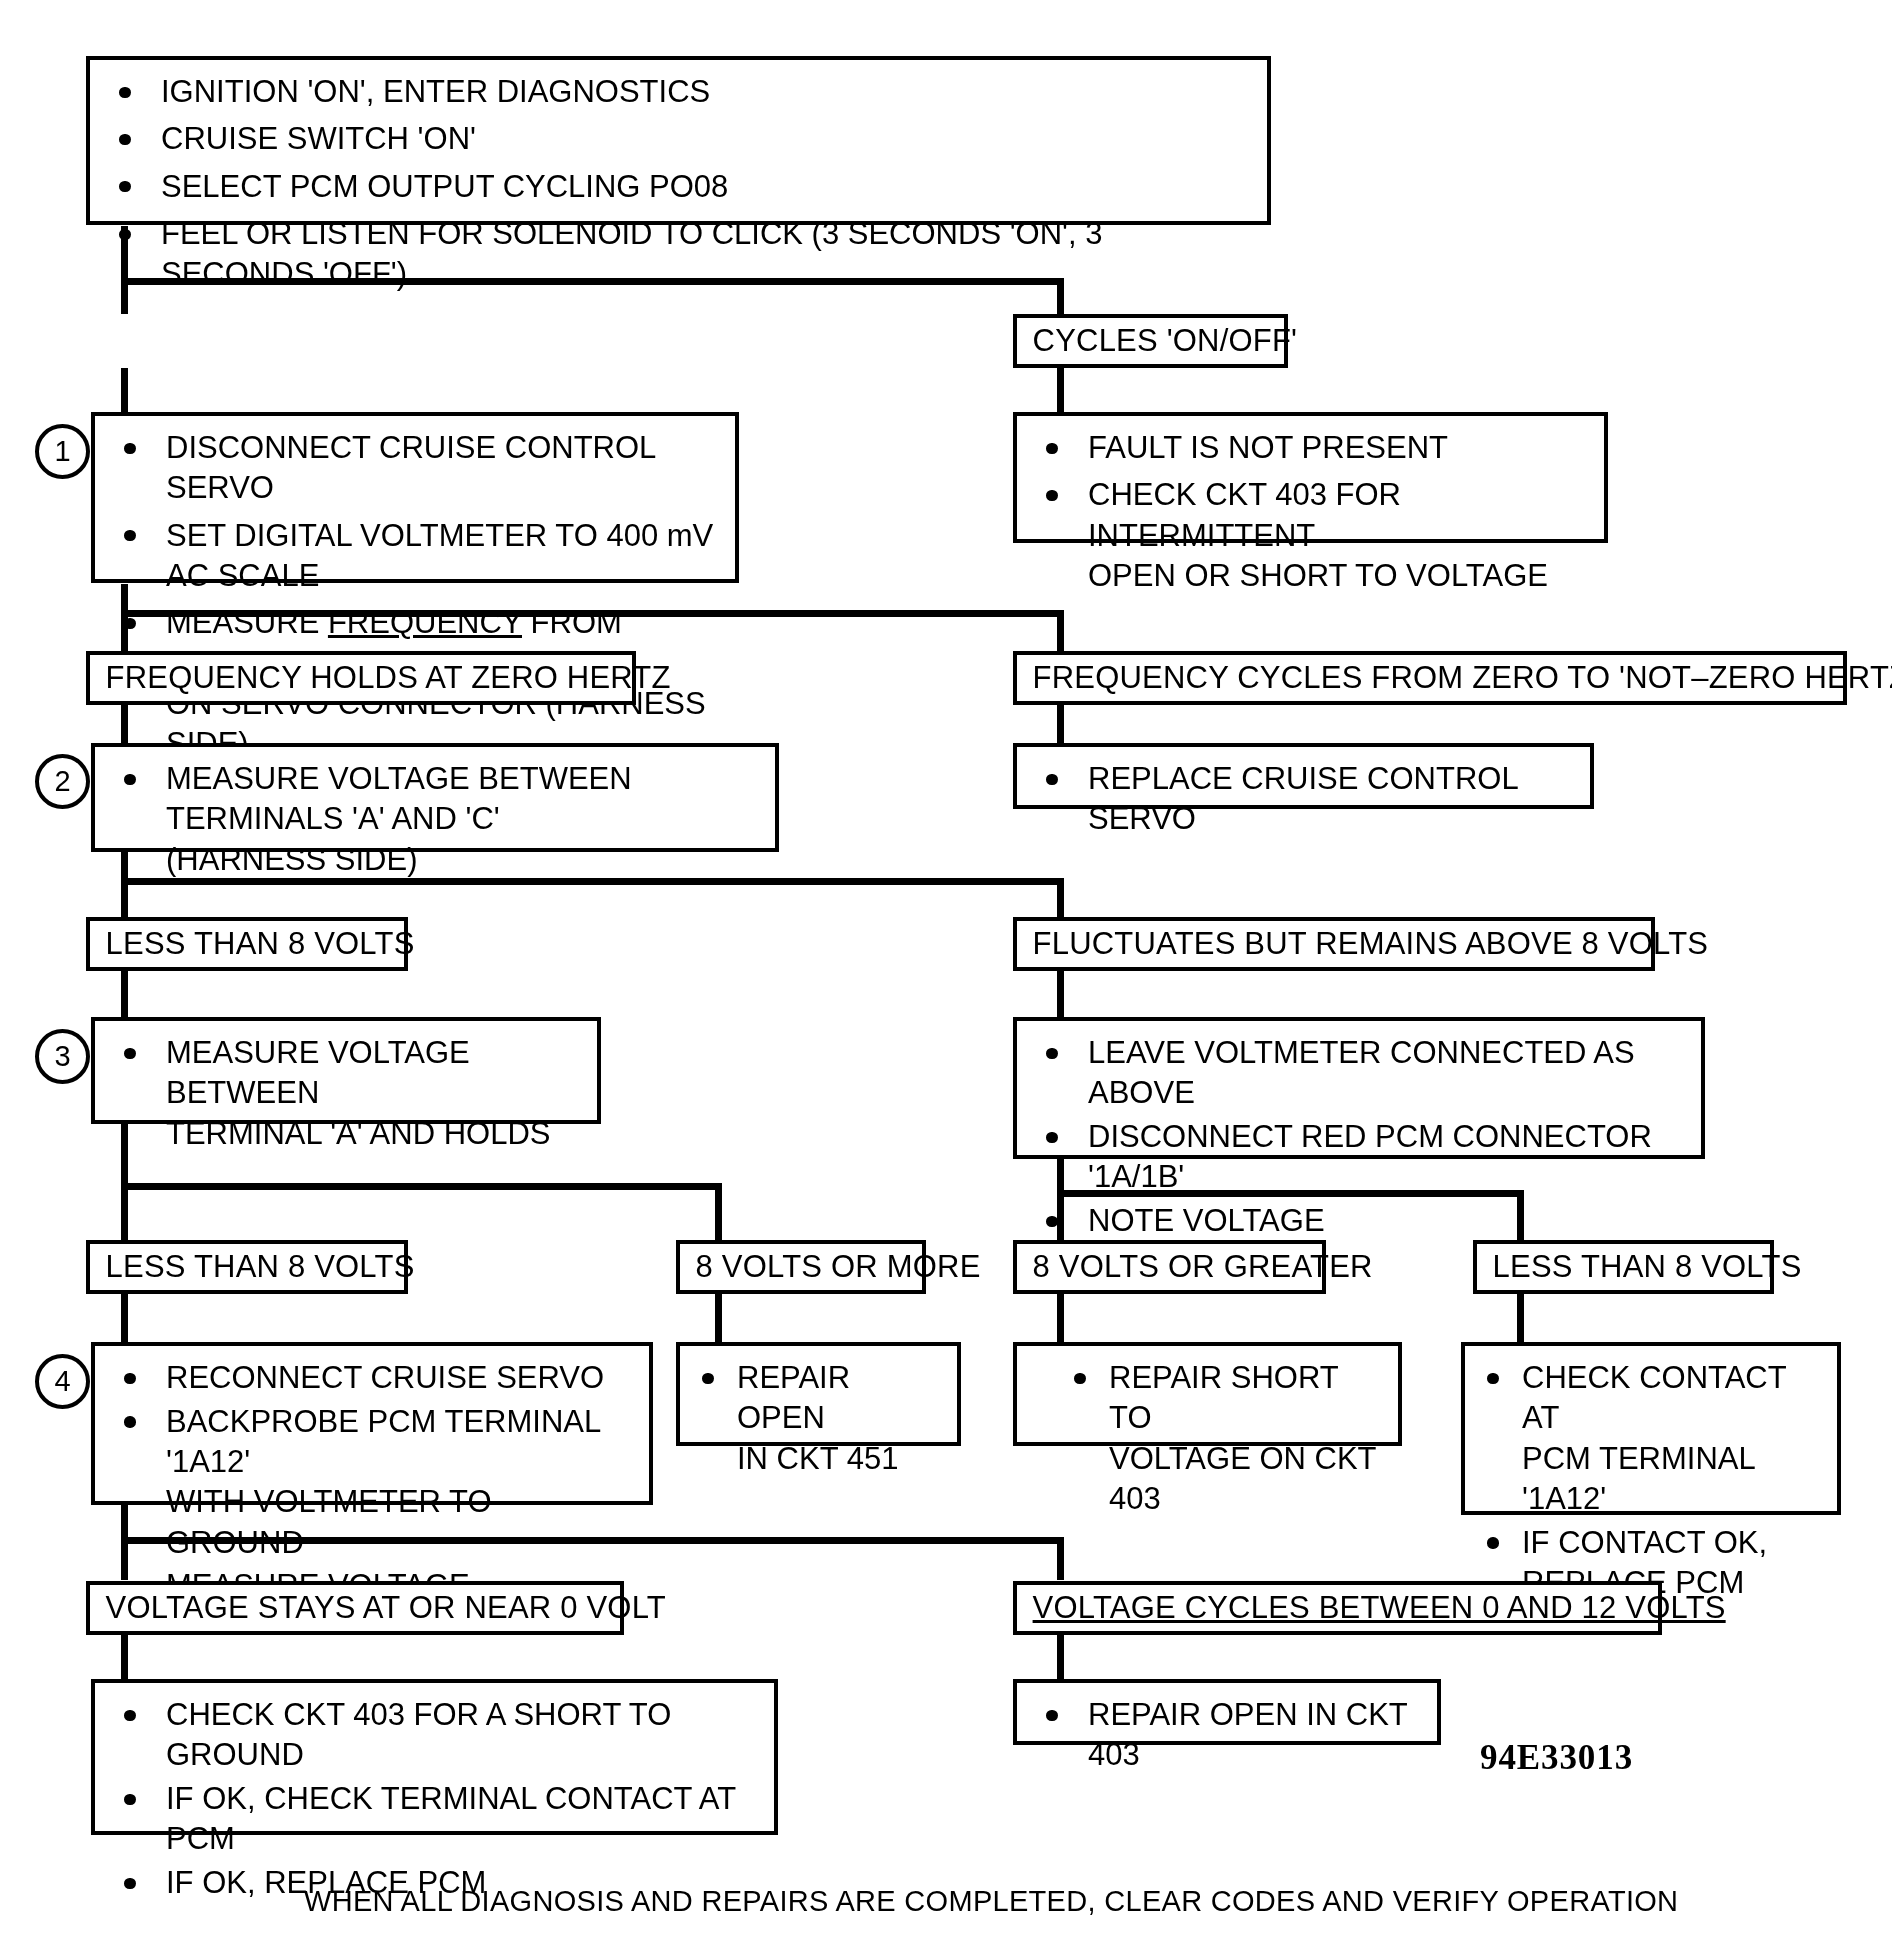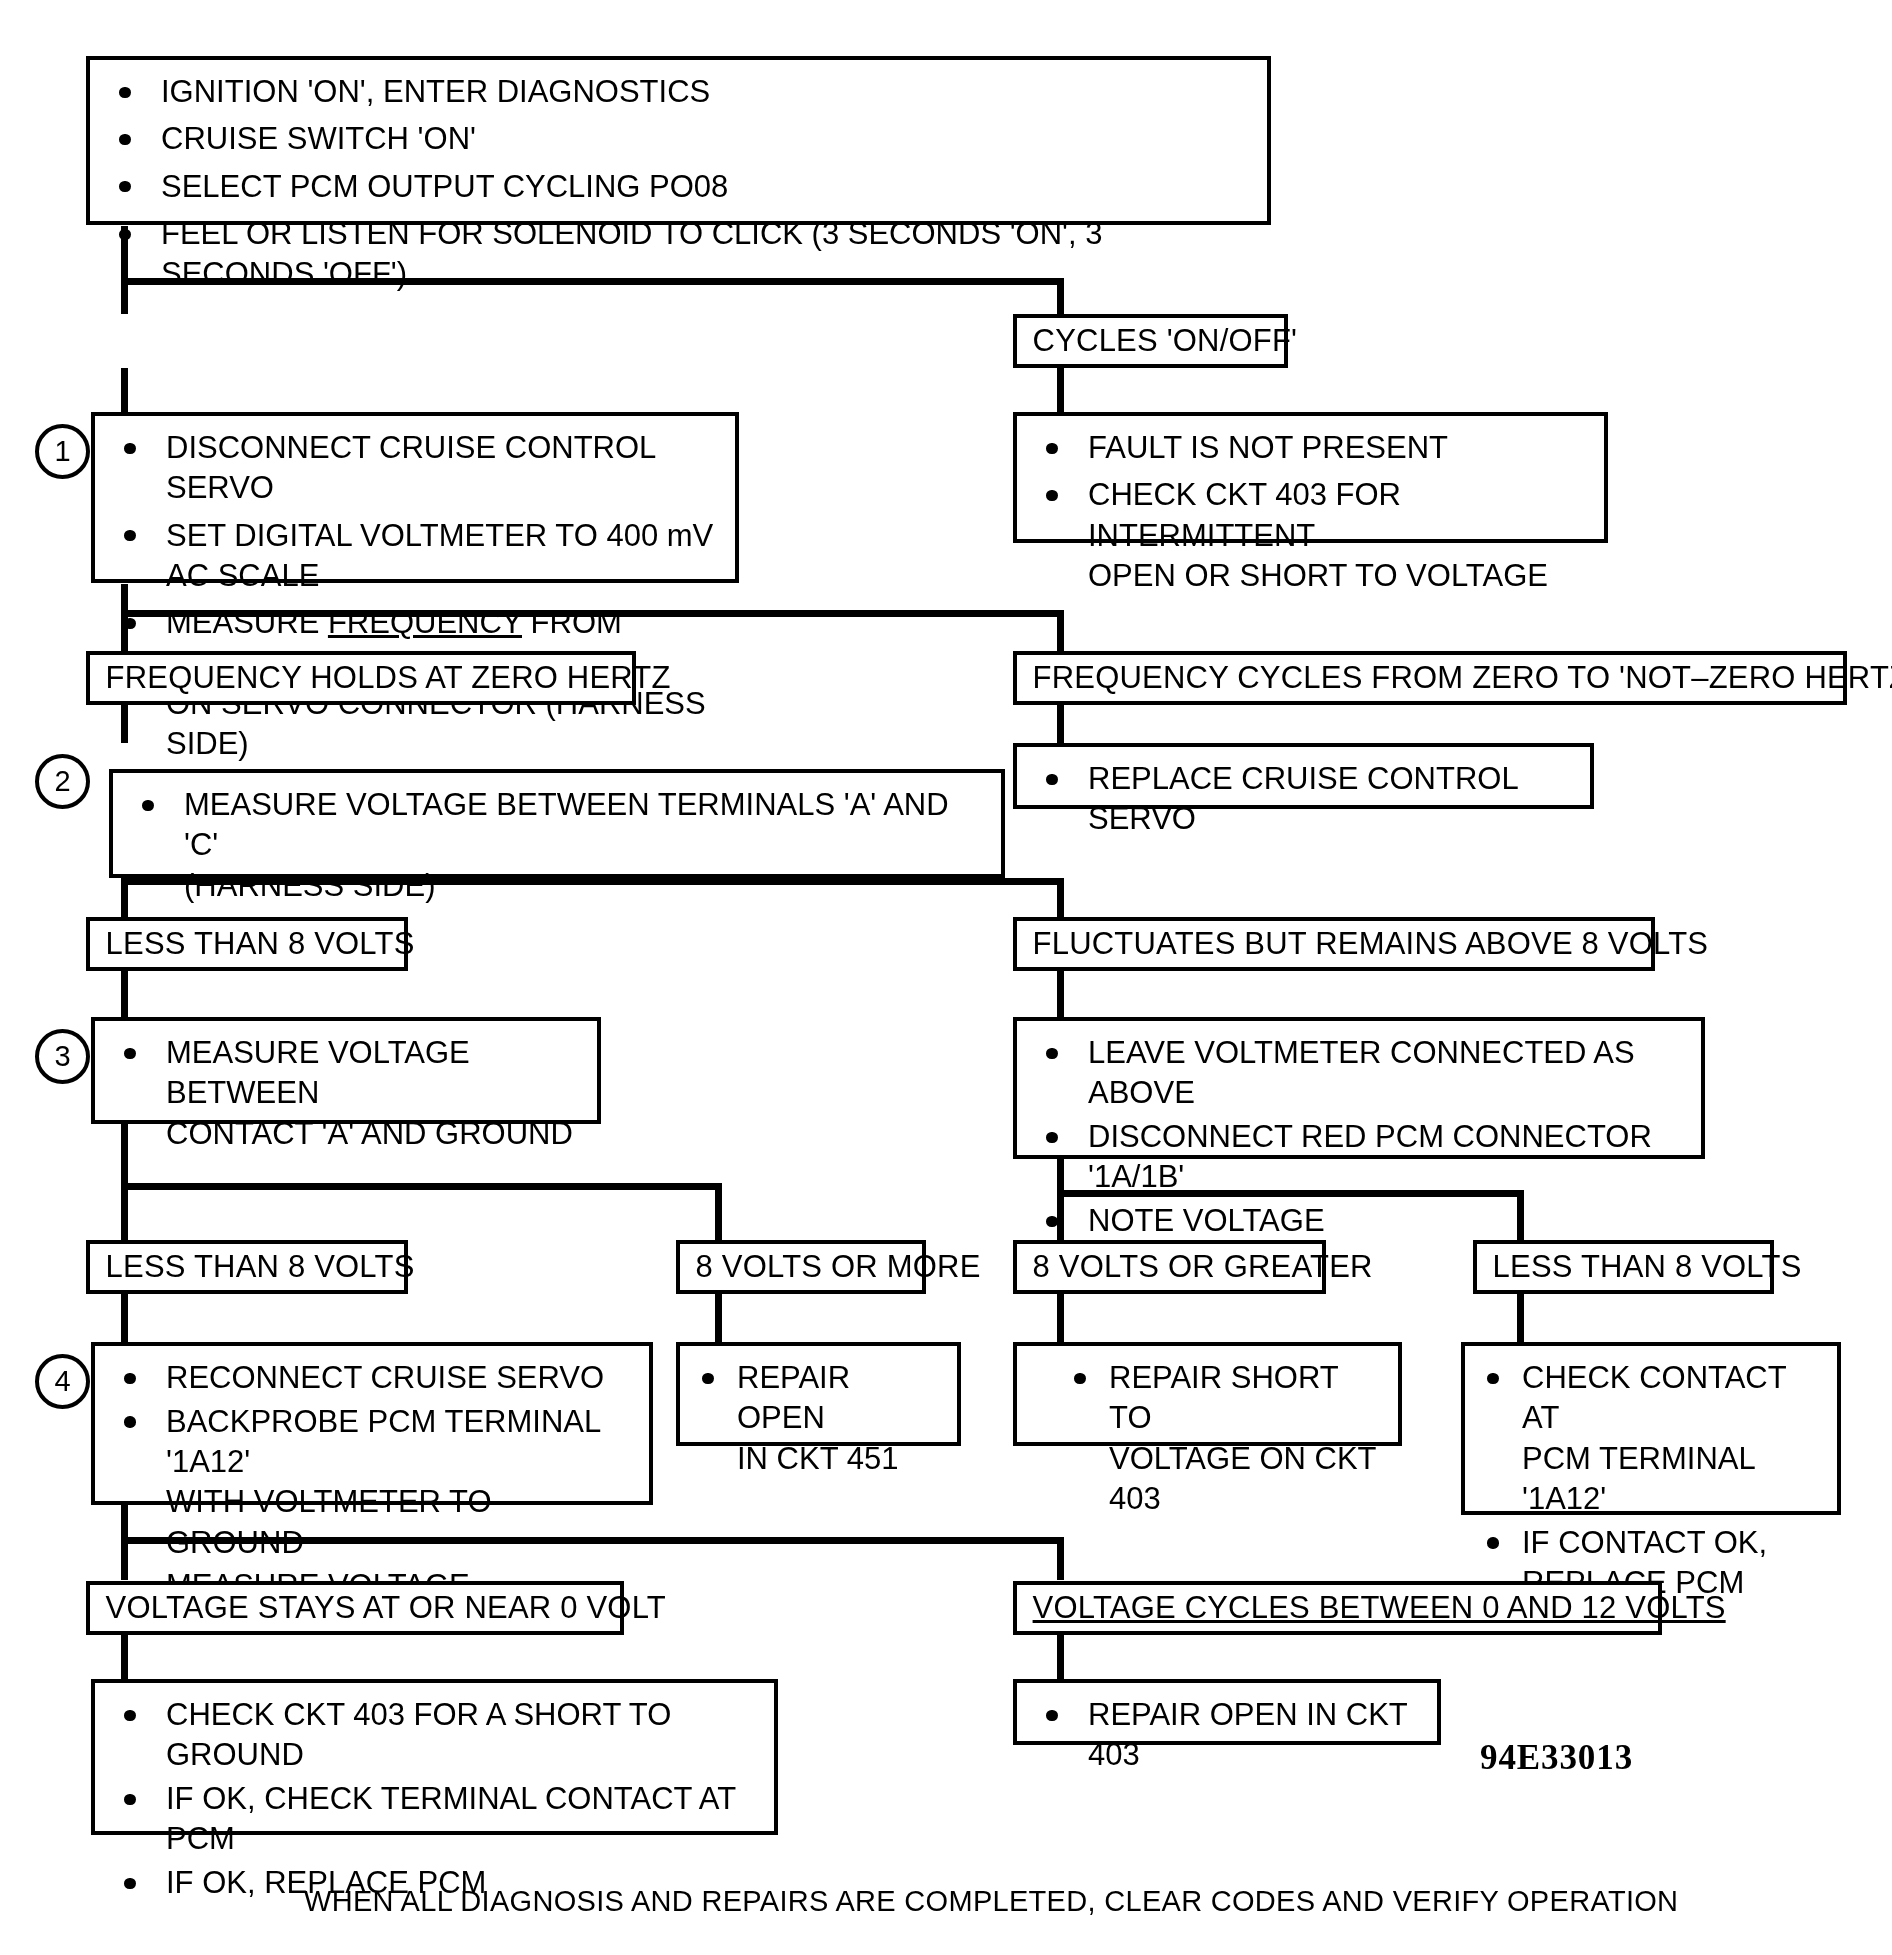--- a/index.html
+++ b/index.html
@@ -165,21 +165,21 @@
     <span class="txt">FREQUENCY CYCLES FROM ZERO TO 'NOT–ZERO HERTZ</span>
   </div>
 
   <div class="ln" style="left:121px; top:705px; width:7px; height:38px;"></div>
   <div class="ln" style="left:1057px; top:705px; width:7px; height:38px;"></div>
 
   <div class="step" style="left:35px; top:754px;">
     <span>2</span>
   </div>
 
-  <div class="box" style="left:109px; top:743px; width:896px; height:109px;margin-top:26px;">
+  <div class="box" style="left:91px; top:743px; width:688px; height:109px;">
     <ul class="bul">
       <li><span>MEASURE VOLTAGE BETWEEN TERMINALS 'A' AND 'C'</span><br><span>(HARNESS SIDE)</span></li>
     </ul>
   </div>
 
   <div class="box" style="left:1013px; top:743px; width:581px; height:66px;">
     <ul class="bul">
       <li>REPLACE CRUISE CONTROL SERVO</li>
     </ul>
   </div>
@@ -198,21 +198,21 @@
 
   <div class="ln" style="left:121px; top:970px; width:7px; height:47px;"></div>
   <div class="ln" style="left:1057px; top:970px; width:7px; height:47px;"></div>
 
   <div class="step" style="left:35px; top:1029px;">
     <span>3</span>
   </div>
 
   <div class="box" style="left:91px; top:1017px; width:510px; height:107px;">
     <ul class="bul">
-      <li><span>MEASURE VOLTAGE BETWEEN</span><br><span>CONTACT 'A' AND GROUND</span></li>
+      <li><span>MEASURE VOLTAGE BETWEEN</span><br><span>TERMINAL 'A' AND HOLDS</span></li>
     </ul>
   </div>
 
   <div class="box" style="left:1013px; top:1017px; width:692px; height:142px;">
     <ul class="bul tight">
       <li>LEAVE VOLTMETER CONNECTED AS ABOVE</li>
       <li>DISCONNECT RED PCM CONNECTOR '1A/1B'</li>
       <li>NOTE VOLTAGE</li>
     </ul>
   </div>

